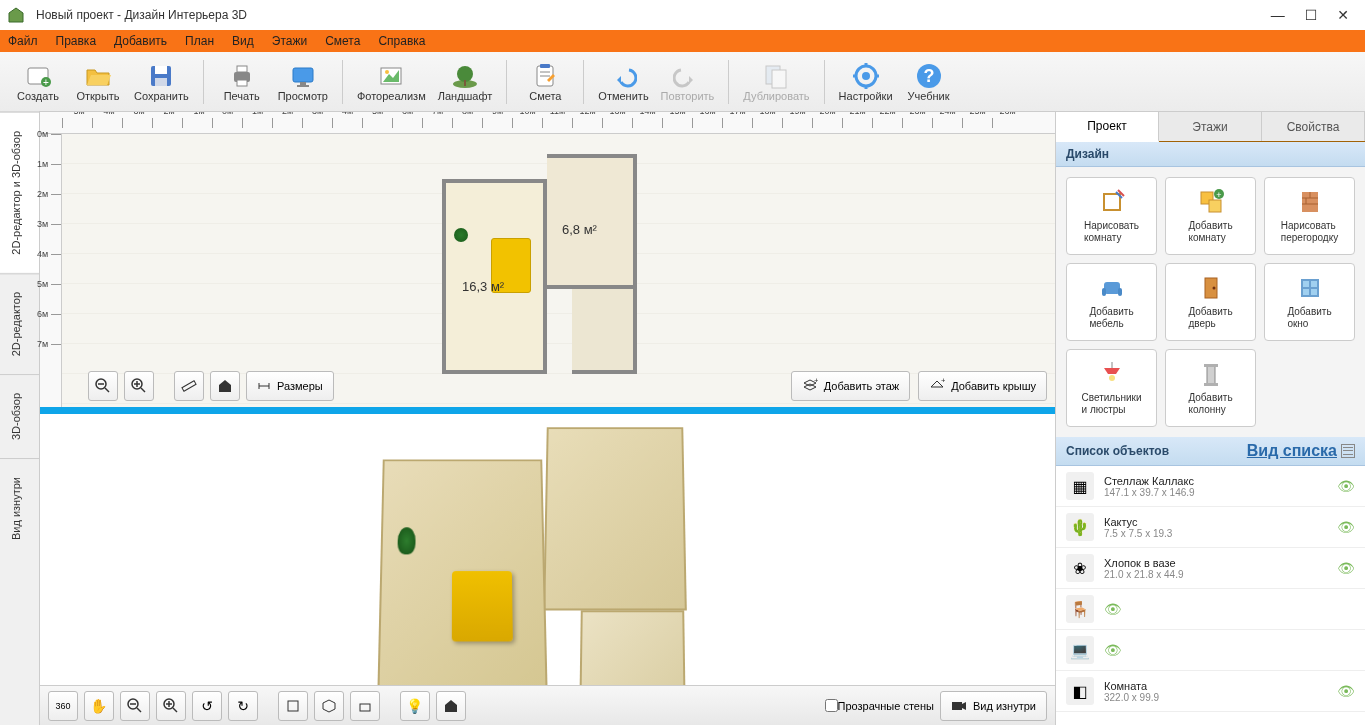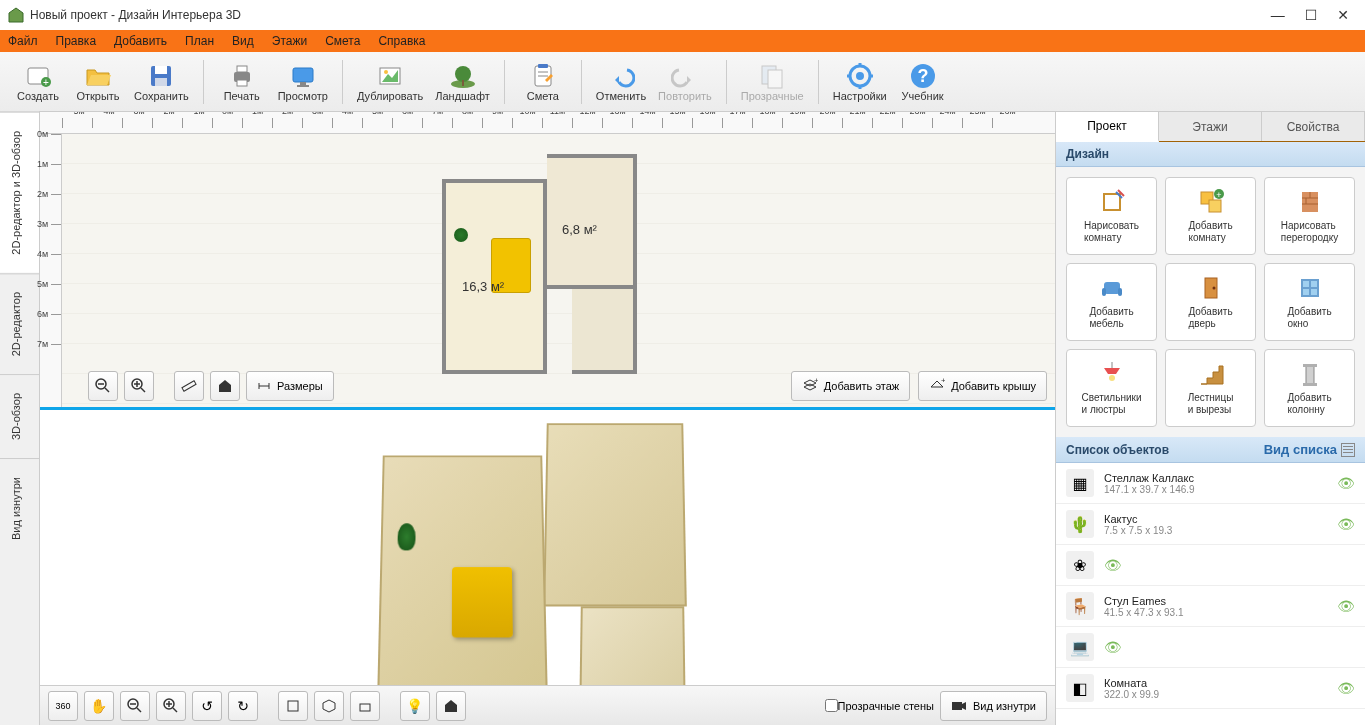--- a/index.html
+++ b/index.html
@@ -1,18 +1,18 @@
 <!DOCTYPE html>
 <html><head>
 <meta charset="utf-8">
 <style>
 * { margin: 0; padding: 0; box-sizing: border-box; font-family: 'Segoe UI', Tahoma, sans-serif; }
 body { width: 1365px; height: 725px; background: #fff; overflow: hidden; font-size: 12px; }
 
-.titlebar { height: 30px; display: flex; align-items: center; padding: 1px 8px; background: #fff; }
+.titlebar { height: 30px; display: flex; align-items: center; padding: 1px 8px; background: #fff; gap: 6px; }
 .titlebar .app-icon { width: 16px; height: 16px; margin-right: 6px; }
 .titlebar .title { font-size: 12px; color: #333; flex: 1; }
 .window-controls { display: flex; gap: 20px; padding-right: 8px; }
 .window-controls span { font-size: 14px; cursor: pointer; color: #333; }
 
 .menubar { height: 22px; display: flex; align-items: center; padding: 0 8px; gap: 18px; background: #f97316; }
 .menubar span { font-size: 12px; color: #222; cursor: pointer; }
 
 .toolbar { height: 60px; background: linear-gradient(#f7f7f7,#ececec); border-bottom: 1px solid #ccc; display: flex; align-items: center; padding: 4px 10px; gap: 4px; }
 .tool-btn { display: flex; flex-direction: column; align-items: center; justify-content: center; min-width: 56px; height: 52px; cursor: pointer; border-radius: 3px; padding: 2px 4px; }
@@ -47,21 +47,21 @@
 .plant { position: absolute; left: 8px; top: 45px; width: 14px; height: 14px; background: radial-gradient(#2a7a2a,#1a5a1a); border-radius: 50%; }
 .label-area1 { position: absolute; left: 20px; top: 125px; font-size: 13px; color: #333; font-weight: 500; }
 .label-area2 { position: absolute; left: 120px; top: 68px; font-size: 13px; color: #333; font-weight: 500; }
 
 .plan-tools { position: absolute; left: 26px; bottom: 6px; display: flex; gap: 6px; align-items: center; }
 .icon-btn { width: 30px; height: 30px; border: 1px solid #bbb; border-radius: 3px; background: linear-gradient(#fff,#eee); display: flex; align-items: center; justify-content: center; cursor: pointer; font-size: 14px; }
 .text-btn { height: 30px; padding: 0 10px; border: 1px solid #bbb; border-radius: 3px; background: linear-gradient(#fff,#eee); display: flex; align-items: center; gap: 6px; cursor: pointer; font-size: 11px; }
 
 .plan-actions { position: absolute; right: 8px; bottom: 6px; display: flex; gap: 8px; }
 
-.view-3d { flex: 1; background: #fff; position: relative; border-top: 3px solid #0ea5e9; }
+.view-3d { flex: 1; background: #fff; position: relative; border-top: 7px solid #0ea5e9; }
 .render-3d { position: absolute; left: 340px; top: 10px; width: 360px; height: 280px; }
 .room3d-main { position: absolute; left: 0; top: 30px; width: 165px; height: 250px; background: linear-gradient(135deg, #e8dcb8, #d4c690); border: 2px solid #bba870; transform: perspective(500px) rotateX(8deg); }
 .room3d-kitchen { position: absolute; left: 165px; top: 0; width: 140px; height: 185px; background: linear-gradient(135deg, #e8ddb8, #d6c898); border: 2px solid #bba870; transform: perspective(500px) rotateX(8deg); }
 .room3d-bath { position: absolute; left: 200px; top: 185px; width: 105px; height: 110px; background: linear-gradient(135deg, #ebe2c4, #d8cca0); border: 2px solid #bba870; transform: perspective(500px) rotateX(8deg); }
 .sofa3d { position: absolute; left: 70px; top: 115px; width: 60px; height: 70px; background: linear-gradient(#f0c000,#d9a800); border-radius: 4px; box-shadow: 2px 2px 4px rgba(0,0,0,.3); }
 .plant3d { position: absolute; left: 15px; top: 70px; width: 18px; height: 28px; background: radial-gradient(#2d7d2d,#165016); border-radius: 50% 50% 40% 40%; }
 
 .bottom-bar { position: absolute; left: 0; right: 0; bottom: 0; height: 40px; background: linear-gradient(#f7f7f7,#e8e8e8); border-top: 1px solid #ccc; display: flex; align-items: center; padding: 0 8px; gap: 6px; }
 .bottom-bar .spacer { flex: 1; }
 .checkbox-label { display: flex; align-items: center; font-size: 11px; }
@@ -79,21 +79,21 @@
 .design-btn .dlabel { font-size: 10px; text-align: left; line-height: 1.2; color: #333; }
 
 .object-list { flex: 1; overflow-y: auto; background: #fff; }
 .obj-item { display: flex; align-items: center; padding: 6px 10px; border-bottom: 1px solid #eee; cursor: pointer; }
 .obj-item .othumb { width: 28px; height: 28px; margin-right: 10px; background: #f0f0f0; border-radius: 3px; display: flex; align-items: center; justify-content: center; font-size: 16px; }
 .obj-item .oinfo { flex: 1; }
 .obj-item .oname { font-size: 11px; color: #222; }
 .obj-item .odim { font-size: 10px; color: #888; }
 .obj-item .oeye { color: #7aba5a; font-size: 14px; }
 
-.list-view-btn { font-size: 13px; color: #2a6aaa; cursor: pointer; display: flex; align-items: center; gap: 4px; }
+.list-view-btn { font-size: 16px; color: #2a6aaa; cursor: pointer; display: flex; align-items: center; gap: 4px; text-decoration: underline; }
 .list-icon { width: 14px; height: 14px; border: 1px solid #888; display: inline-flex; flex-direction: column; justify-content: space-around; padding: 1px; }
 .list-icon span { height: 1px; background: #888; }
 
 svg { display: block; }
 </style>
 </head>
 <body>
 
 <div class="titlebar">
   <svg class="app-icon" viewBox="0 0 16 16">
@@ -171,21 +171,21 @@
     </div>
     <div class="tool-sep"></div>
     <div class="tool-btn">
       <div class="ticon">
         <svg width="28" height="28" viewBox="0 0 28 28">
           <rect x="4" y="6" width="20" height="16" fill="#fff" stroke="#888"></rect>
           <polygon points="6,20 12,12 16,16 22,8 22,20" fill="#6aba6a"></polygon>
           <circle cx="10" cy="10" r="2" fill="#f8c040"></circle>
         </svg>
       </div>
-      <div class="tlabel">Дублировать</div>
+      <div class="tlabel">Фотореализм</div>
     </div>
     <div class="tool-btn">
       <div class="ticon">
         <svg width="28" height="28" viewBox="0 0 28 28">
           <ellipse cx="14" cy="22" rx="12" ry="4" fill="#6a9a4a"></ellipse>
           <circle cx="14" cy="12" r="8" fill="#4a8a3a"></circle>
           <rect x="13" y="18" width="2" height="6" fill="#7a5a3a"></rect>
         </svg>
       </div>
       <div class="tlabel">Ландшафт</div>
@@ -223,21 +223,21 @@
       <div class="tlabel">Повторить</div>
     </div>
     <div class="tool-sep"></div>
     <div class="tool-btn disabled">
       <div class="ticon">
         <svg width="28" height="28" viewBox="0 0 28 28">
           <rect x="4" y="4" width="14" height="18" fill="#d0e0f0" stroke="#888"></rect>
           <rect x="10" y="8" width="14" height="18" fill="#fff" stroke="#888"></rect>
         </svg>
       </div>
-      <div class="tlabel">Прозрачные</div>
+      <div class="tlabel">Дублировать</div>
     </div>
     <div class="tool-sep"></div>
     <div class="tool-btn">
       <div class="ticon">
         <svg width="28" height="28" viewBox="0 0 28 28">
           <circle cx="14" cy="14" r="10" fill="none" stroke="#4a9ae8" stroke-width="3"></circle>
           <circle cx="14" cy="14" r="4" fill="#4a9ae8"></circle>
           <g stroke="#4a9ae8" stroke-width="3">
             <line x1="14" y1="1" x2="14" y2="5"></line>
             <line x1="14" y1="23" x2="14" y2="27"></line>
@@ -623,29 +623,20 @@
               <path d="M6 8h16l-4 6H10z" fill="#e85050"></path>
               <circle cx="14" cy="18" r="3" fill="#f8e080"></circle>
             </svg>
           </div>
           <div class="dlabel" style="white-space: pre-line;">Светильники
 и люстры</div>
         </div>
         <div class="design-btn">
           <div class="dicon">
             <svg width="28" height="28" viewBox="0 0 28 28">
-              <path d="M4 24h6v-6h6v-6h6v-6h4v18z" fill="#c89040" stroke="#a87020"></path>
-            </svg>
-          </div>
-          <div class="dlabel" style="white-space: pre-line;">Лестницы
-и вырезы</div>
-        </div>
-        <div class="design-btn">
-          <div class="dicon">
-            <svg width="28" height="28" viewBox="0 0 28 28">
               <rect x="10" y="6" width="8" height="18" fill="#d0d0d0" stroke="#888"></rect>
               <rect x="7" y="4" width="14" height="3" fill="#b0b0b0"></rect>
               <rect x="7" y="23" width="14" height="3" fill="#b0b0b0"></rect>
             </svg>
           </div>
           <div class="dlabel" style="white-space: pre-line;">Добавить
 колонну</div>
         </div>
       </div>
 
@@ -672,28 +663,28 @@
         <div class="obj-item">
           <div class="othumb">🌵</div>
           <div class="oinfo">
             <div class="oname">Кактус</div>
             <div class="odim">7.5 x 7.5 x 19.3</div>
           </div>
           <div class="oeye">👁</div>
         </div>
         <div class="obj-item">
           <div class="othumb">❀</div>
+          <div class="oinfo">
+            <div class="oname">Хлопок в вазе</div>
+            <div class="odim">21.0 x 21.8 x 44.9</div>
+          </div>
           <div class="oeye">👁</div>
         </div>
         <div class="obj-item">
           <div class="othumb">🪑</div>
-          <div class="oinfo">
-            <div class="oname">Стул Eames</div>
-            <div class="odim">41.5 x 47.3 x 93.1</div>
-          </div>
           <div class="oeye">👁</div>
         </div>
         <div class="obj-item">
           <div class="othumb">💻</div>
           <div class="oeye">👁</div>
         </div>
         <div class="obj-item">
           <div class="othumb">◧</div>
           <div class="oinfo">
             <div class="oname">Комната</div>

